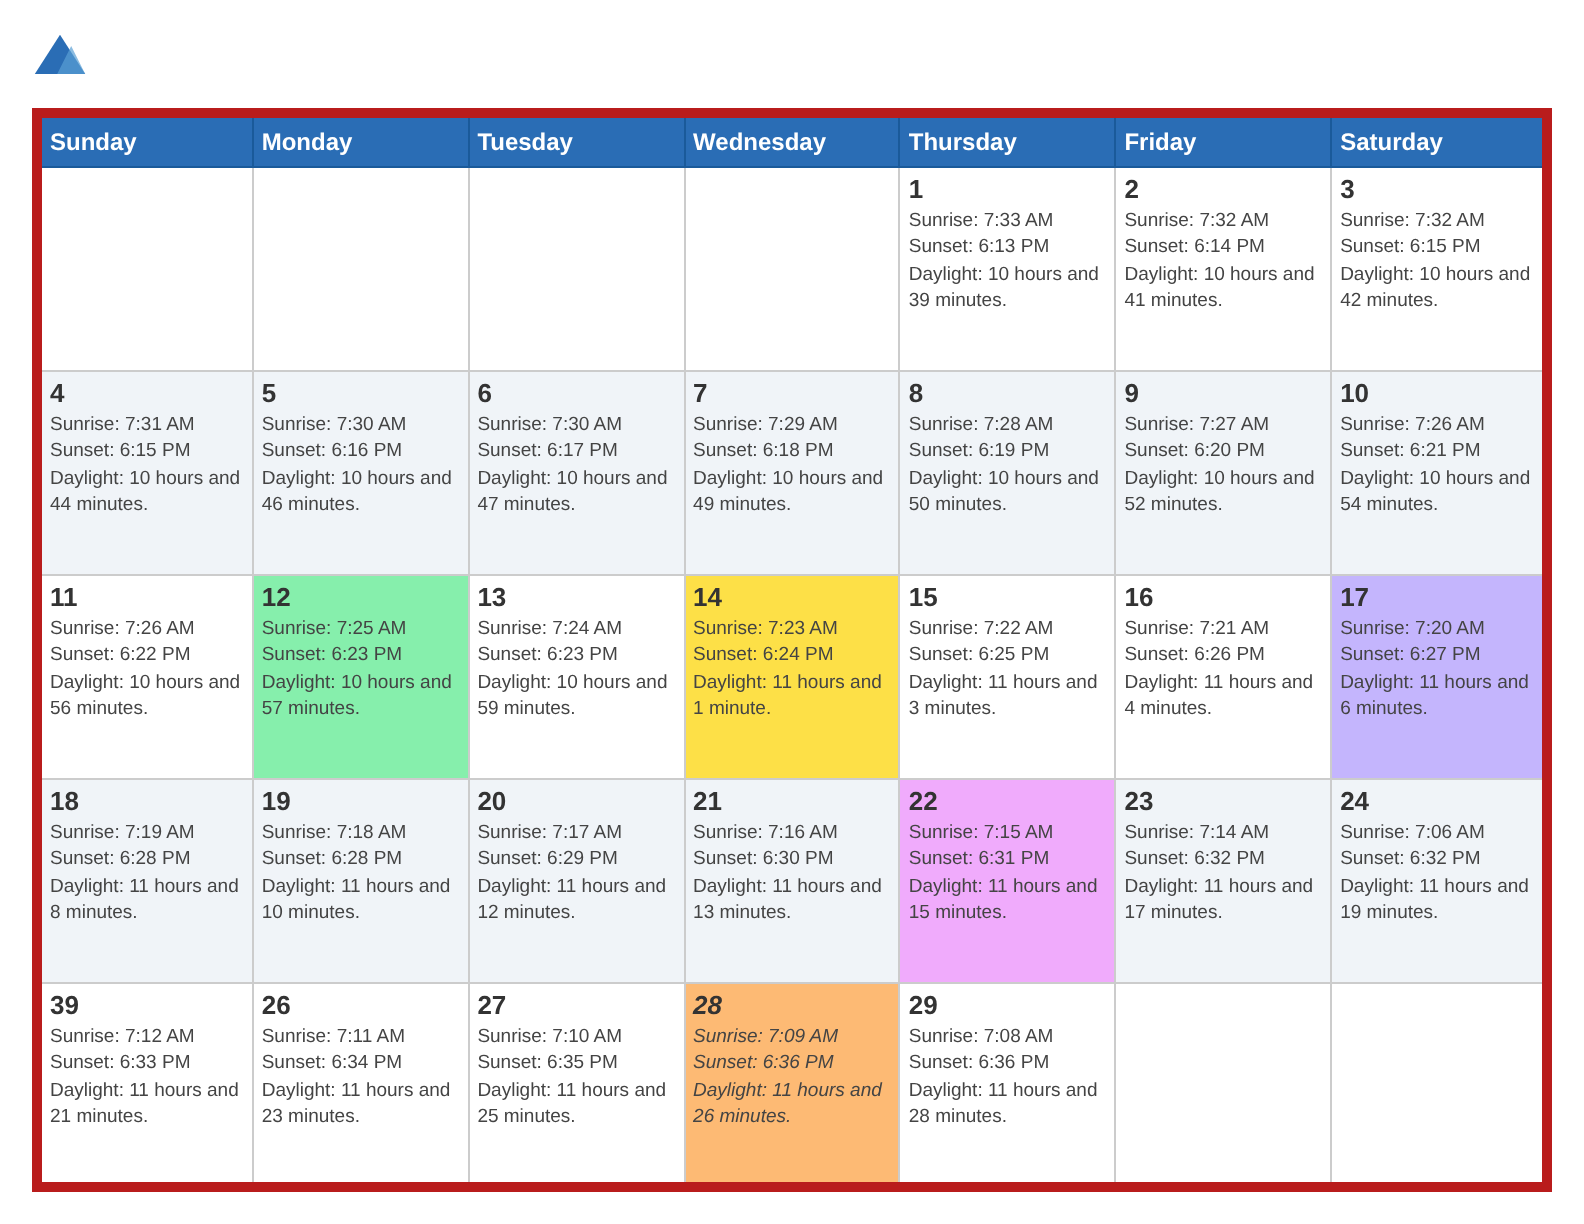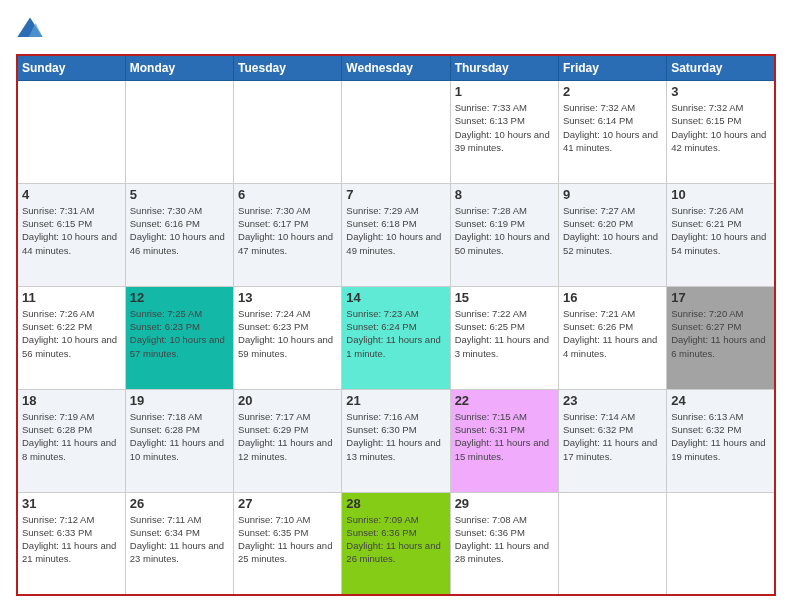--- a/index.html
+++ b/index.html
@@ -48,21 +48,21 @@
       font-size: 32px;
       font-weight: 300;
       color: #333;
     }
     .sub-title {
       font-size: 15px;
       color: #555;
     }
     .calendar {
       flex: 1;
-      border: 2px solid #b91c1c;
+      border: 5px solid #b91c1c;
       border-collapse: collapse;
       width: 100%;
       table-layout: fixed;
     }
     .calendar th {
       background: #2a6db5;
       color: #fff;
       font-size: 12px;
       font-weight: bold;
       padding: 5px 4px;
@@ -209,56 +209,56 @@
           </td>
         </tr>
         <tr>
           <td style="background: rgb(255, 255, 255); margin-top: 48px;">
             <span class="day-num">11</span>
             <div class="day-info">Sunrise: 7:26 AM
 Sunset: 6:22 PM
 Daylight: 10 hours
 and 56 minutes.</div>
           </td>
-          <td style="background: #14b8a6; margin-top: 47px;">
+          <td style="background: #86efac; margin-top: 47px;">
             <span class="day-num">12</span>
             <div class="day-info">Sunrise: 7:25 AM
 Sunset: 6:23 PM
 Daylight: 10 hours
 and 57 minutes.</div>
           </td>
           <td style="background: rgb(255, 255, 255);">
             <span class="day-num">13</span>
             <div class="day-info">Sunrise: 7:24 AM
 Sunset: 6:23 PM
 Daylight: 10 hours
 and 59 minutes.</div>
           </td>
-          <td style="background: #5eead4;">
+          <td style="background: #fde047;">
             <span class="day-num">14</span>
             <div class="day-info">Sunrise: 7:23 AM
 Sunset: 6:24 PM
 Daylight: 11 hours
 and 1 minute.</div>
           </td>
           <td style="background: rgb(255, 255, 255);">
             <span class="day-num">15</span>
             <div class="day-info">Sunrise: 7:22 AM
 Sunset: 6:25 PM
 Daylight: 11 hours
 and 3 minutes.</div>
           </td>
           <td style="background: rgb(255, 255, 255);">
             <span class="day-num">16</span>
             <div class="day-info">Sunrise: 7:21 AM
 Sunset: 6:26 PM
 Daylight: 11 hours
 and 4 minutes.</div>
           </td>
-          <td style="background: #a3a3a3;">
+          <td style="background: #c4b5fd;">
             <span class="day-num">17</span>
             <div class="day-info">Sunrise: 7:20 AM
 Sunset: 6:27 PM
 Daylight: 11 hours
 and 6 minutes.</div>
           </td>
         </tr>
         <tr>
           <td style="background: rgb(240, 244, 248);">
             <span class="day-num">18</span>
@@ -297,49 +297,49 @@
           </td>
           <td style="background: rgb(240, 244, 248);">
             <span class="day-num">23</span>
             <div class="day-info">Sunrise: 7:14 AM
 Sunset: 6:32 PM
 Daylight: 11 hours
 and 17 minutes.</div>
           </td>
           <td style="background: rgb(240, 244, 248);">
             <span class="day-num">24</span>
-            <div class="day-info">Sunrise: 6:13 AM
+            <div class="day-info">Sunrise: 7:06 AM
 Sunset: 6:32 PM
 Daylight: 11 hours
 and 19 minutes.</div>
           </td>
         </tr>
         <tr>
           <td style="background: rgb(255, 255, 255);">
-            <span class="day-num">31</span>
+            <span class="day-num">39</span>
             <div class="day-info">Sunrise: 7:12 AM
 Sunset: 6:33 PM
 Daylight: 11 hours
 and 21 minutes.</div>
           </td>
           <td style="background: rgb(255, 255, 255);">
             <span class="day-num">26</span>
             <div class="day-info">Sunrise: 7:11 AM
 Sunset: 6:34 PM
 Daylight: 11 hours
 and 23 minutes.</div>
           </td>
           <td style="background: rgb(255, 255, 255); margin-left: 42px;">
             <span class="day-num">27</span>
             <div class="day-info">Sunrise: 7:10 AM
 Sunset: 6:35 PM
 Daylight: 11 hours
 and 25 minutes.</div>
           </td>
-          <td style="background: #84cc16;">
+          <td style="background: #fdba74; font-style: italic;">
             <span class="day-num">28</span>
             <div class="day-info">Sunrise: 7:09 AM
 Sunset: 6:36 PM
 Daylight: 11 hours
 and 26 minutes.</div>
           </td>
           <td style="background: rgb(255, 255, 255);">
             <span class="day-num">29</span>
             <div class="day-info">Sunrise: 7:08 AM
 Sunset: 6:36 PM

